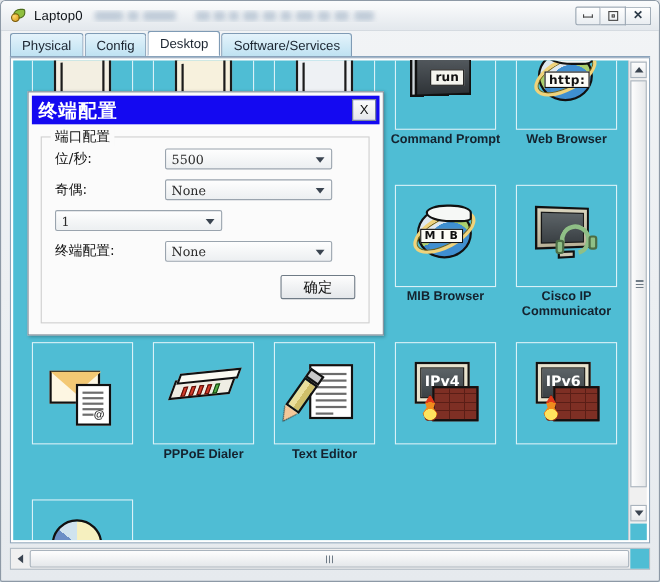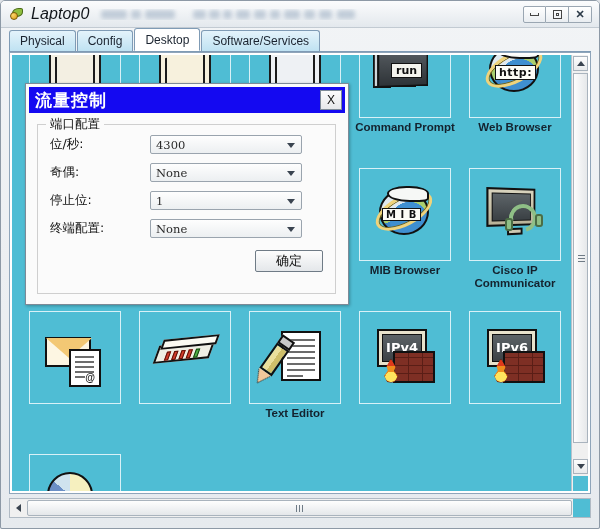--- a/index.html
+++ b/index.html
@@ -30,21 +30,21 @@
   #app-icon .leaf {
     position:absolute; left:2px; top:1px; width:11px; height:9px;
     background:#8fbf3f; border:1px solid #4c6b1b; border-radius:60% 20% 55% 25%;
   }
   #app-icon .ball {
     position:absolute; left:0px; top:5px; width:8px; height:8px;
     background:radial-gradient(circle at 30% 30%, #ffd76e, #d79a12);
     border:1px solid #7a5a06; border-radius:50%;
   }
   #win-title {
-    font-size:16px; color:#11151a; letter-spacing:.1px; white-space:nowrap;font-style:italic;
+    font-size:12px; color:#11151a; letter-spacing:.1px; white-space:nowrap;
   }
   #title-blur {
     flex:1; height:11px; margin-left:7px; margin-right:8px; position:relative;
     overflow:hidden;
   }
   #title-blur .bl {
     position:absolute; top:1px; height:9px; border-radius:3px;
     background:#b9c6d4; filter:blur(2.2px); opacity:.85;
   }
   #win-buttons { display:flex; margin-right:7px; gap:0px; }
@@ -468,20 +468,21 @@
               <div class="modem">
                 <div class="led" style="left:8px"></div>
                   <div class="led" style="left:15px"></div>
                 <div class="led" style="left:22px"></div>
                   <div class="led" style="left:29px"></div>
                 <div class="led" style="left:36px;background:#4fae45;border-color:#15410f"></div>
               </div>
               <div class="modem-top"></div>
             </div>
           </div>
+          <div class="cap">PPPoE Dialer</div>
         </div>
 
         <div class="cell">
           <div class="tile">
             <div class="art">
               <div class="tdoc">
                 <i style="top:6px"></i>
                   <i style="top:12px"></i>
                   <i style="top:18px"></i>
                 <i style="top:24px"></i>
@@ -554,46 +555,45 @@
         <div class="tri tri-left"></div>
       </div>
     <div id="h-thumb">
         <div class="grip"></div>
       </div>
     <div id="h-right"></div>
   </div>
 
   <div id="dialog">
     <div id="dlg-title">
-      <div id="dlg-title-text">流量控制</div>
+      <div id="dlg-title-text">终端配置</div>
       <div id="dlg-close">X</div>
     </div>
 
     <div id="group">
       <div id="group-label">端口配置</div>
 
       <div class="row">
         <div class="row-label">位/秒:</div>
         <div class="combo">
-          <span>4300</span>
+          <span>5500</span>
           <div class="arrow"></div>
         </div>
       </div>
 
 
       <div class="row">
         <div class="row-label">奇偶:</div>
         <div class="combo">
           <span>None</span>
           <div class="arrow"></div>
         </div>
       </div>
 
       <div class="row">
-        <div class="row-label">停止位:</div>
         <div class="combo">
           <span>1</span>
           <div class="arrow"></div>
         </div>
       </div>
 
       <div class="row">
         <div class="row-label">终端配置:</div>
         <div class="combo">
           <span>None</span>

